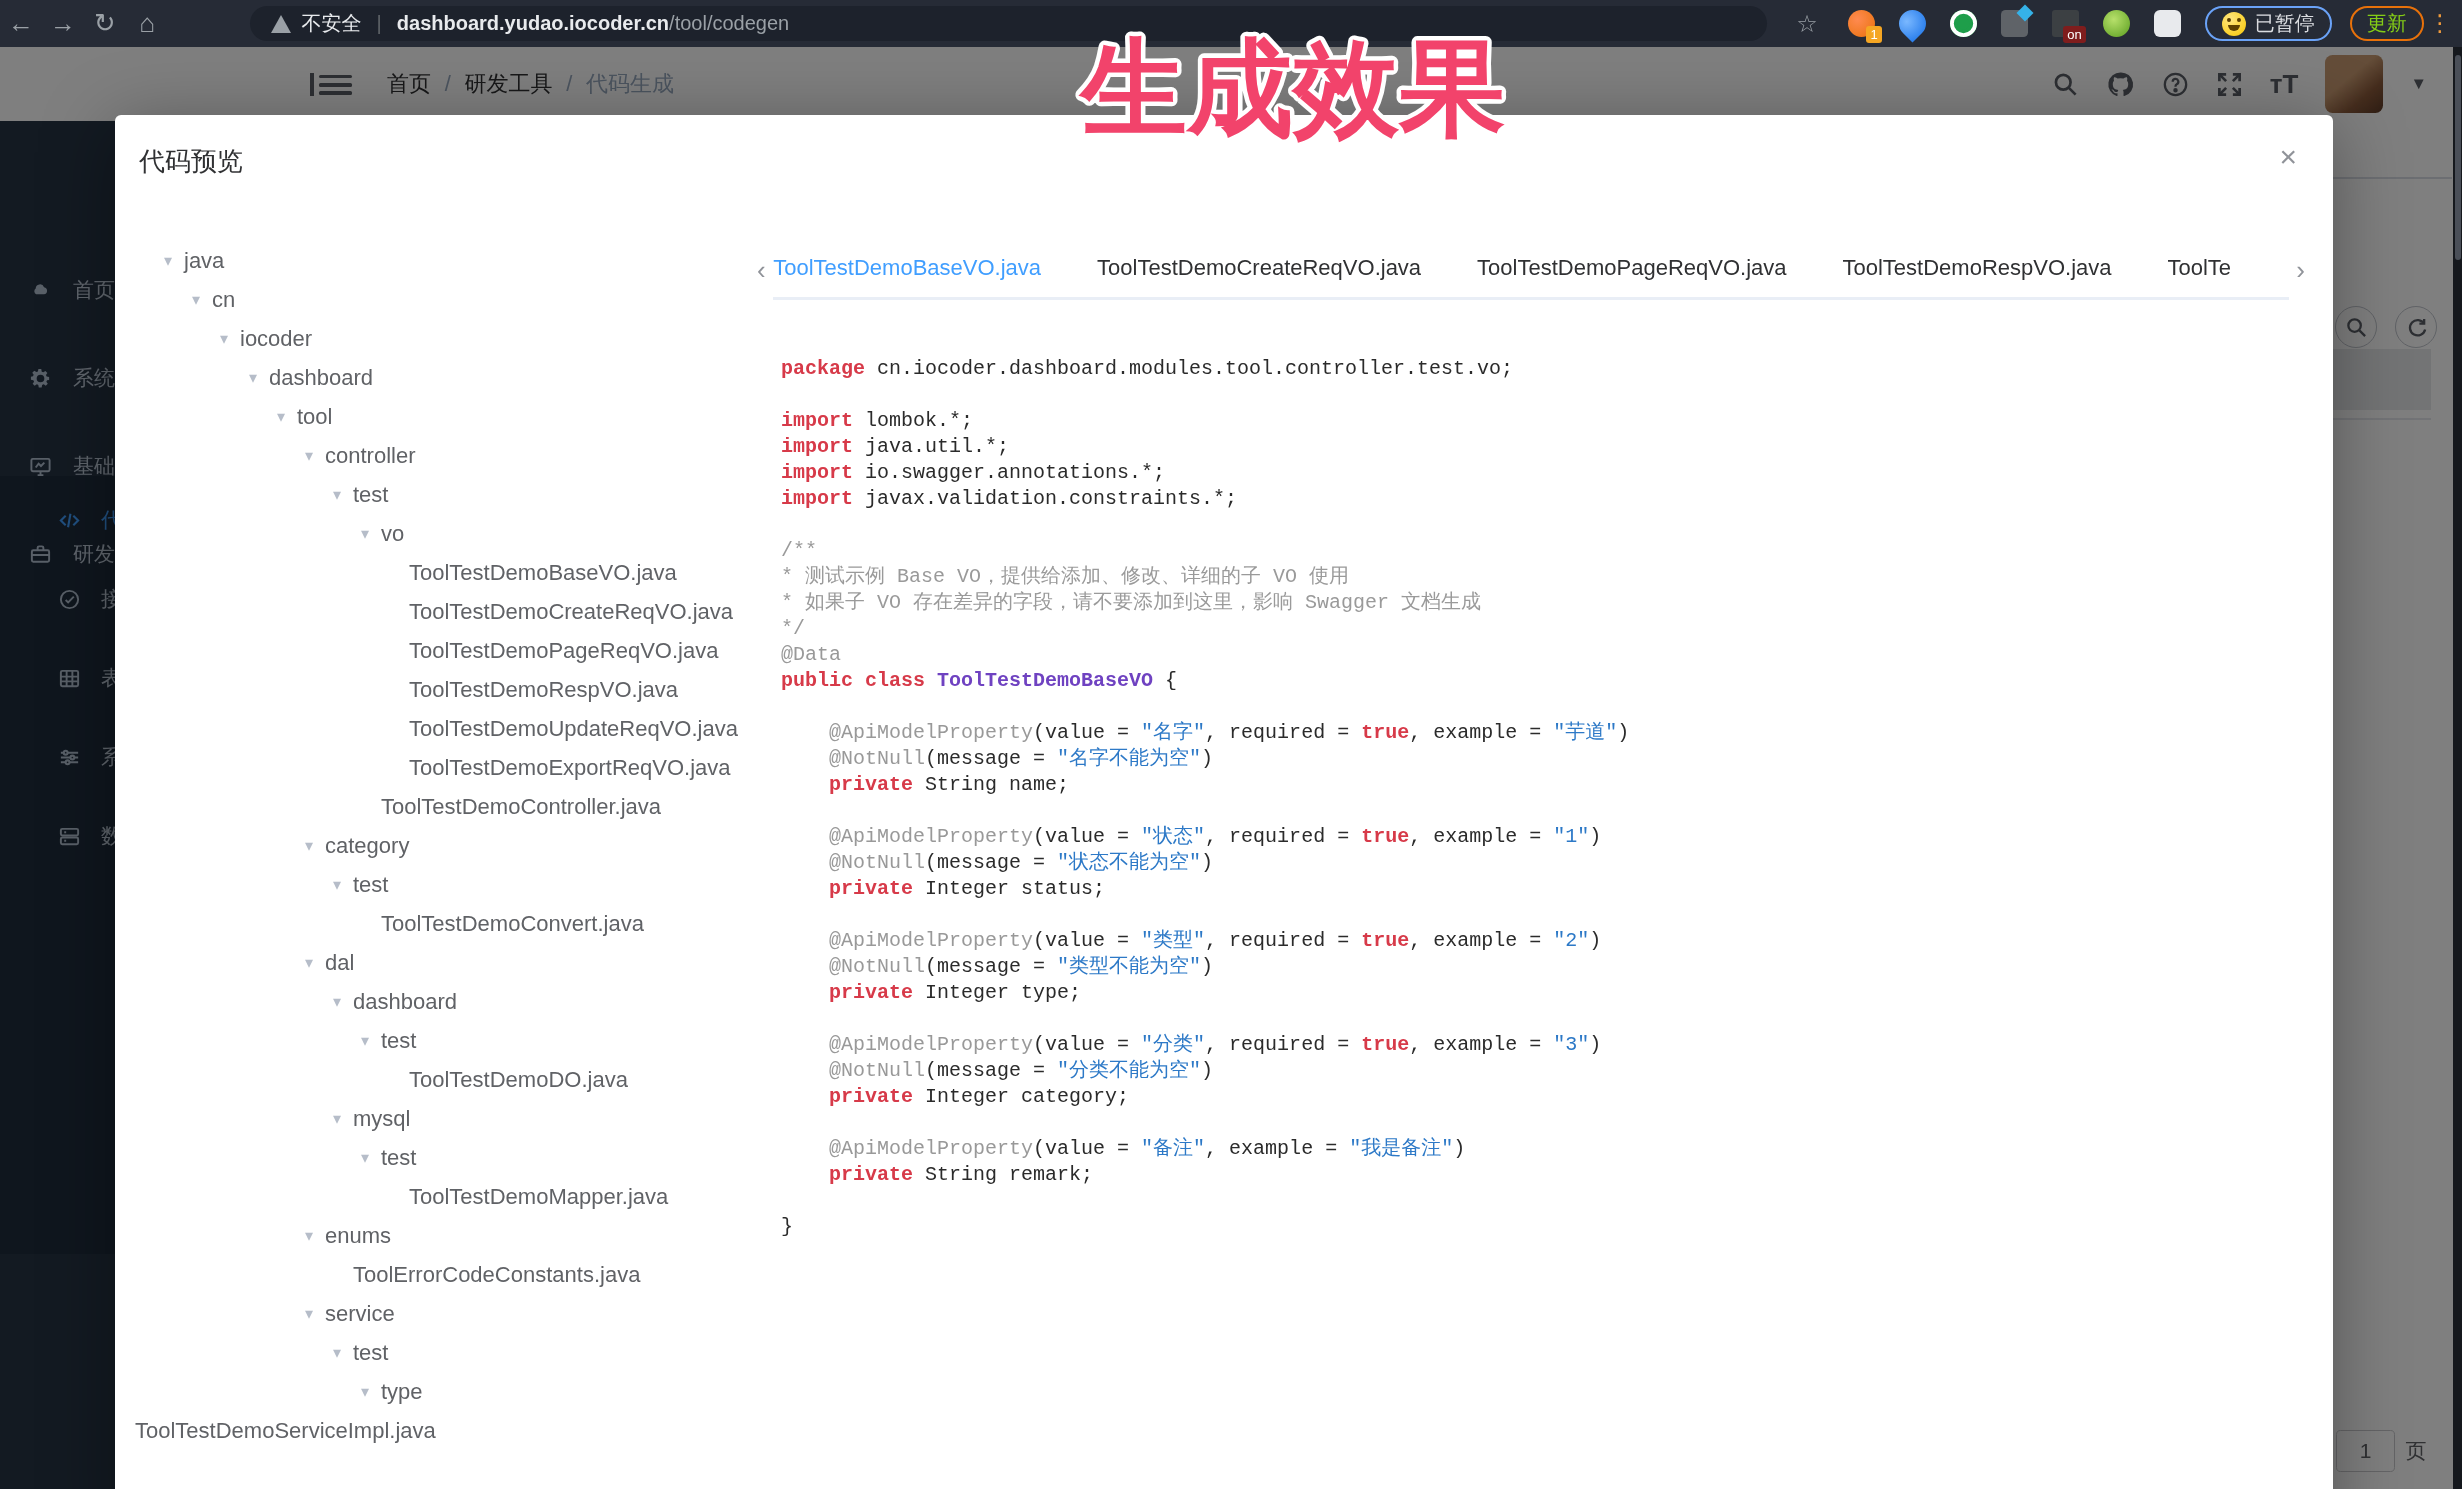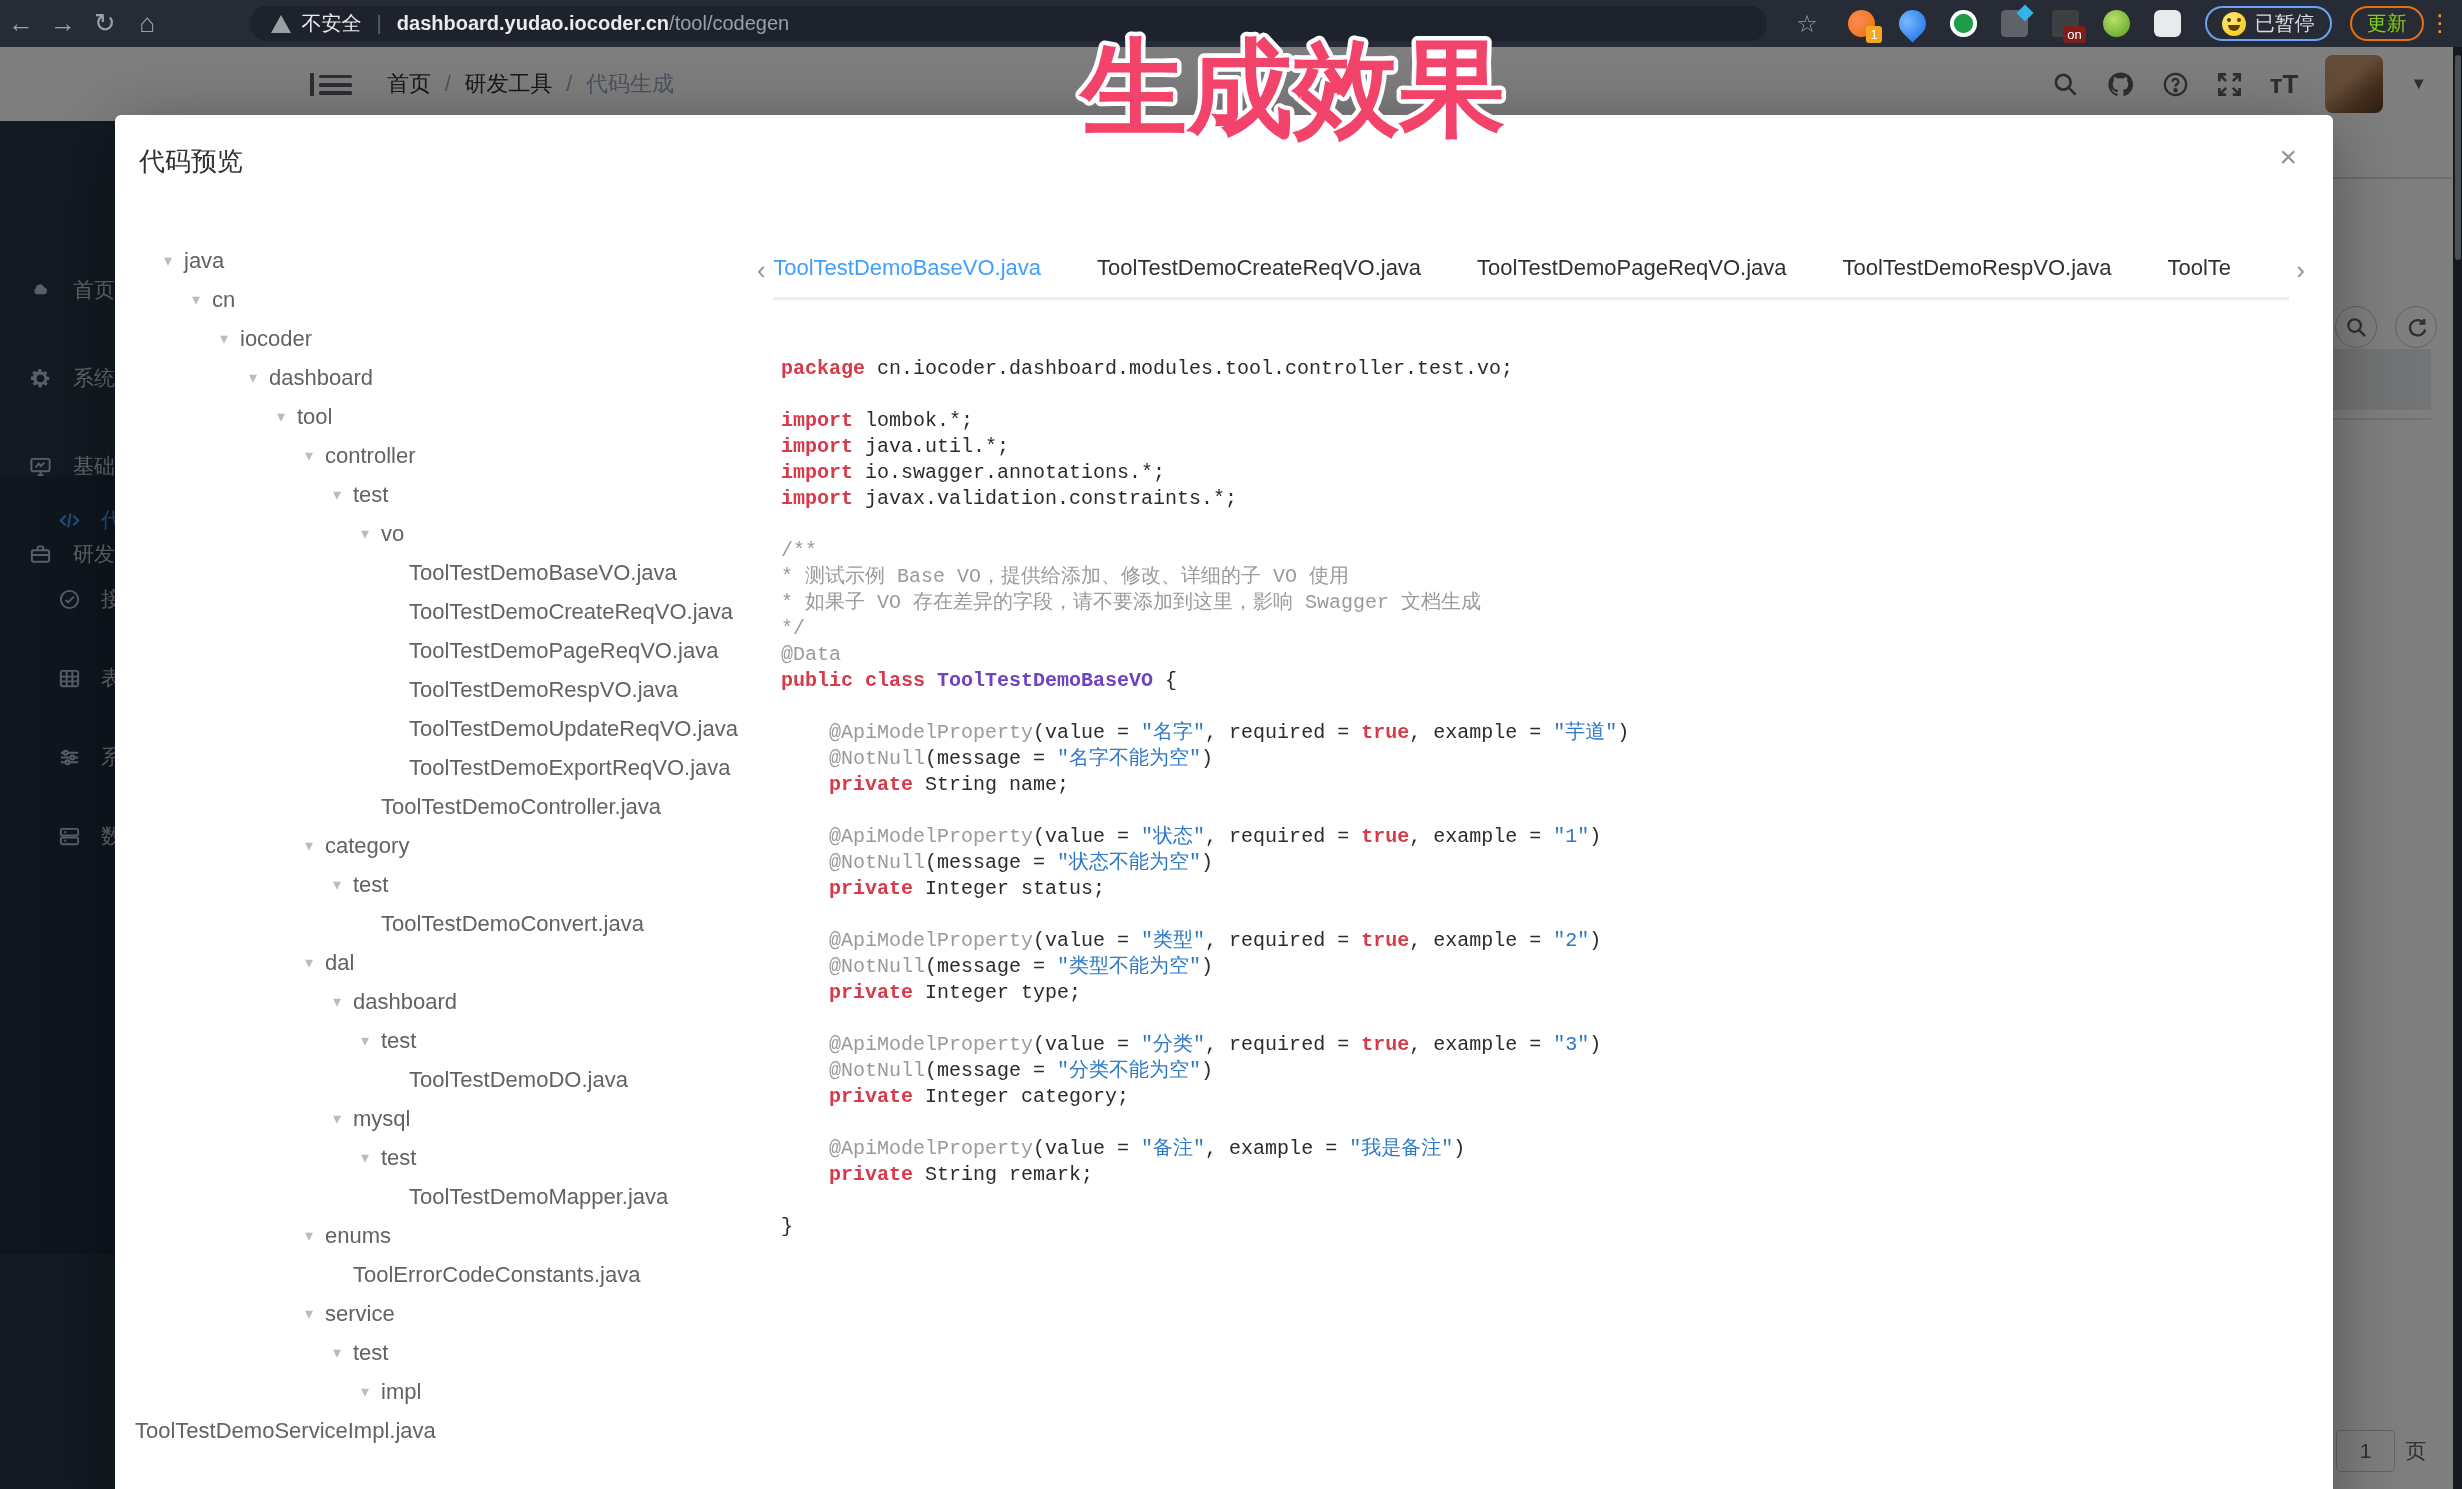--- a/index.html
+++ b/index.html
@@ -395,21 +395,21 @@
         <div class="tree-row" style="padding-left: 190px;">
           <span class="tree-caret">▾</span>
           <span>service</span>
         </div>
         <div class="tree-row" style="padding-left: 218px;">
           <span class="tree-caret">▾</span>
           <span>test</span>
         </div>
         <div class="tree-row" style="padding-left: 246px;">
           <span class="tree-caret">▾</span>
-          <span>impl</span>
+          <span>type</span>
         </div>
         <div class="tree-row" style="">
           <span class="tree-caret"></span>
           <span>ToolTestDemoServiceImpl.java</span>
         </div>
       </div>
 
     <div class="tabs-wrap">
       <span class="tabs-chevron">‹</span>
       <div class="tabs" id="tabs">

